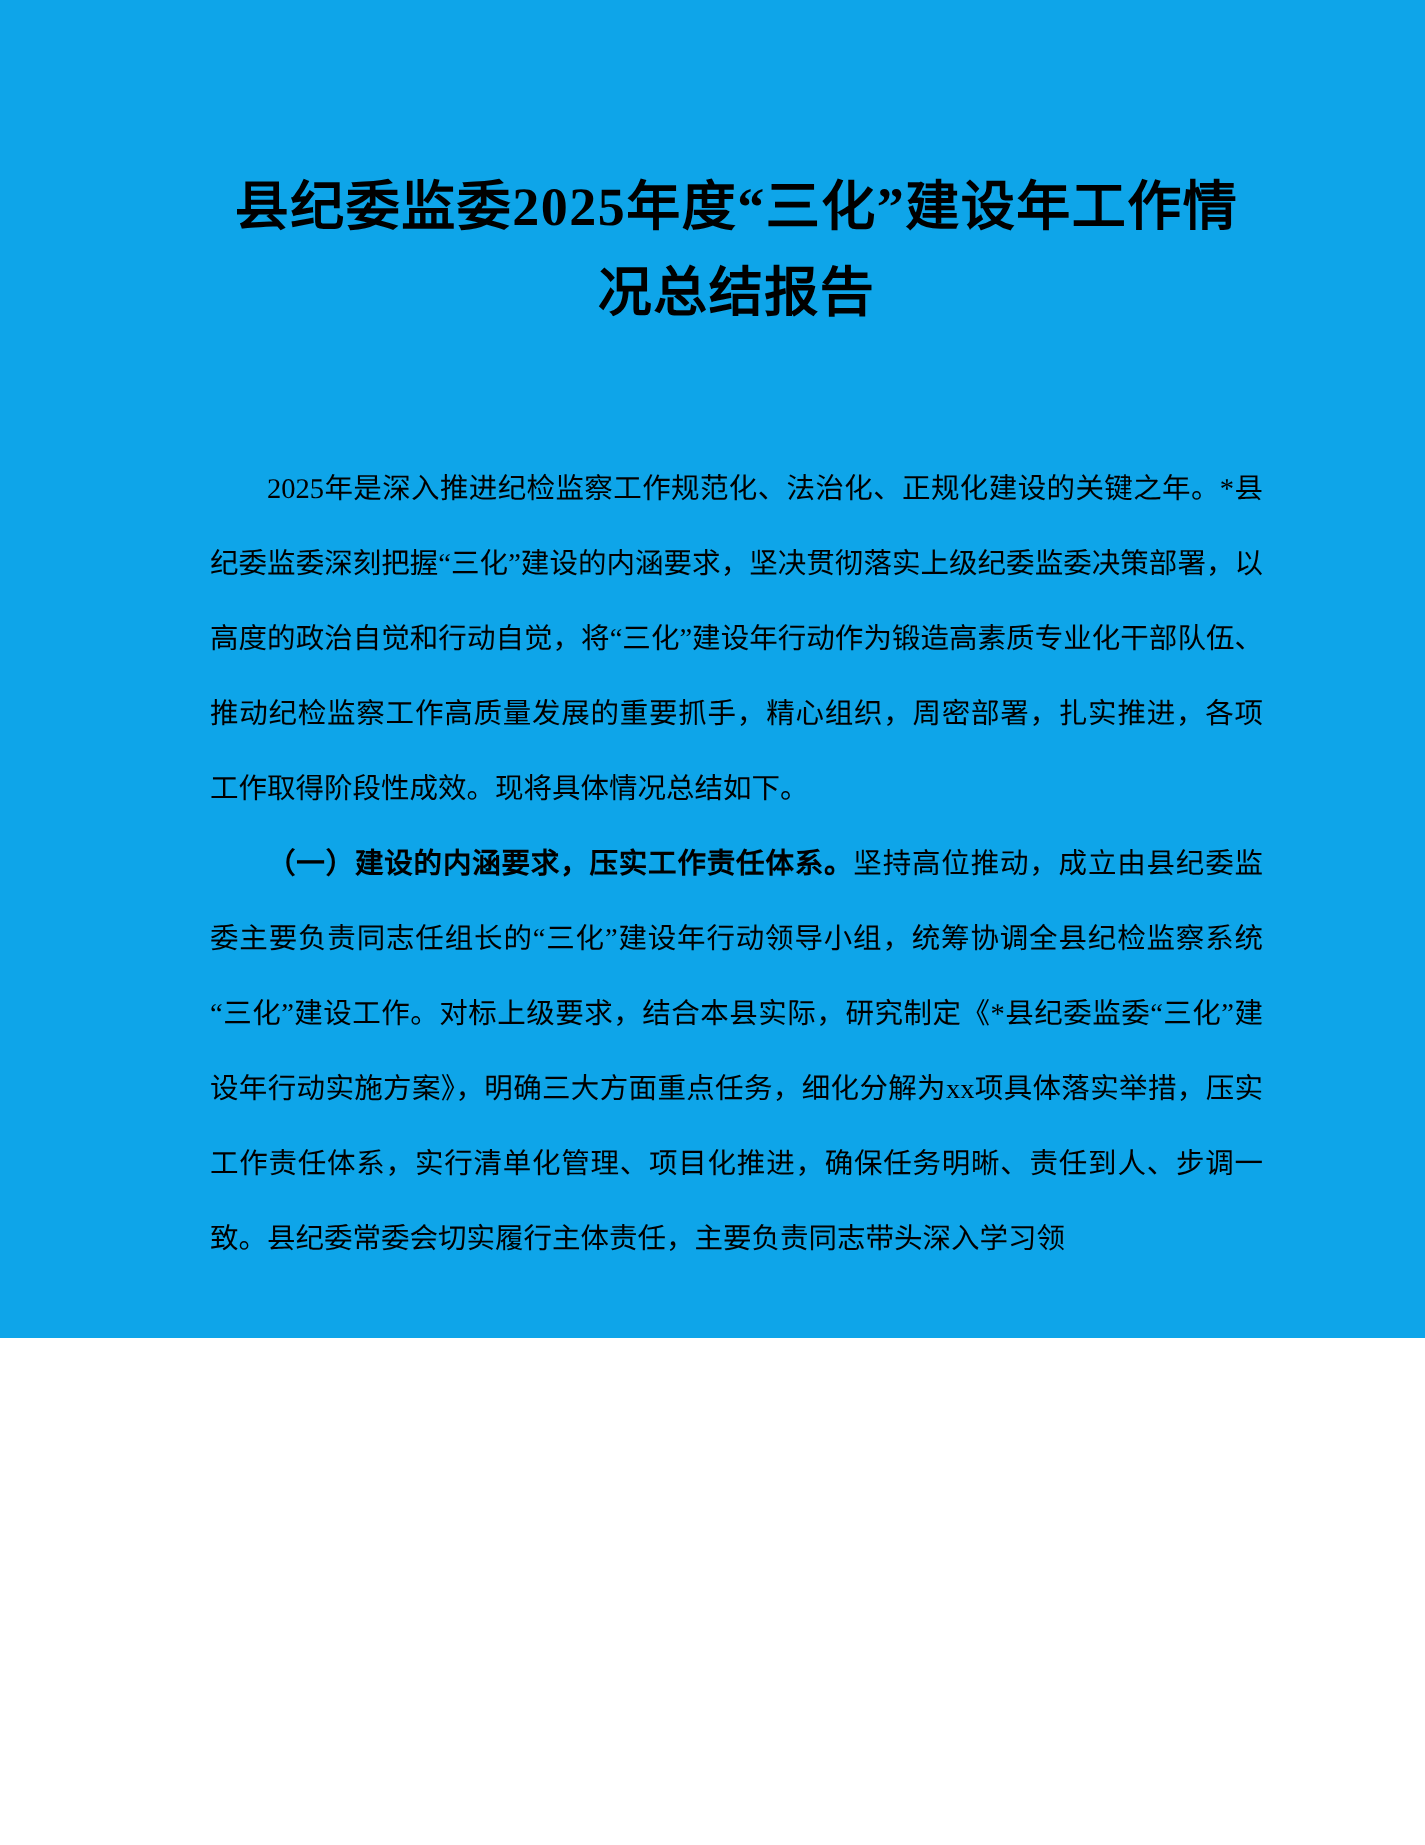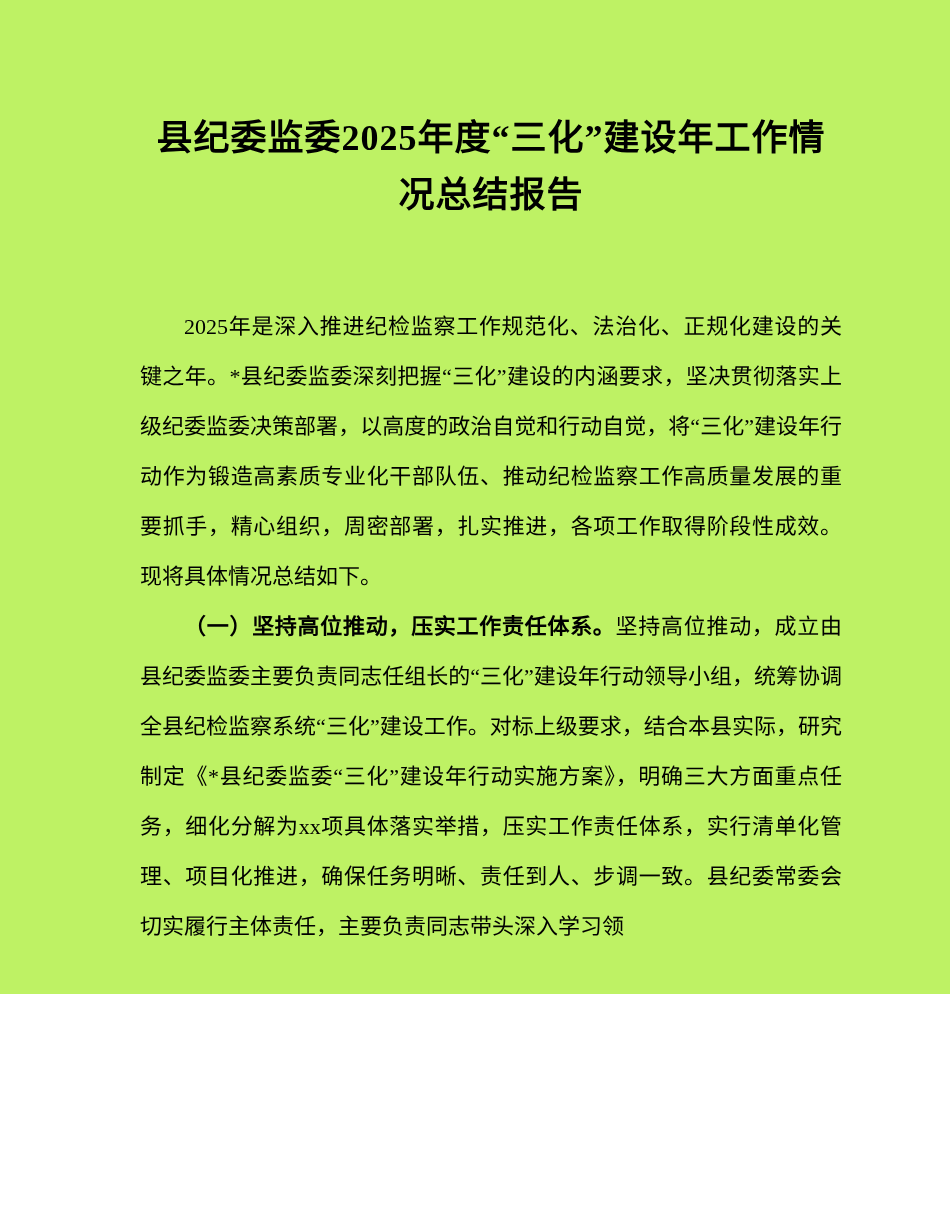--- a/index.html
+++ b/index.html
@@ -10,37 +10,37 @@
   body {
     width: 950px;
     height: 1230px;
     color: #000000;
     font-family: "Liberation Serif", serif;
     overflow: hidden;
   }
   .page {
     box-sizing: border-box;
     width: 950px;
-    height: 994px;
+    height: 892px;
     padding: 110px 108px 0 140px;
-    background: #bef264;
+    background: #0ea5e9;
     overflow: hidden;
   }
   .doc-title {
     margin: 0;
     font-family: "Liberation Serif", serif;
     font-size: 36px;
     font-weight: bold;
     line-height: 57px;
     text-align: center;
     letter-spacing: 1px;
   }
   .para {
     margin: 0;
-    font-size: 22px;
+    font-size: 19px;
     line-height: 50px;
     text-align: justify;
     text-indent: 2em;
     word-break: break-all;
   }
   .intro-para {
     margin-top: 78px;
   }
   .section-heading {
     margin: 14px 0 12px 0;
@@ -58,15 +58,15 @@
 </head>
 <body>
 
 <div class="page">
 
   <h1 class="doc-title">县纪委监委2025年度“三化”建设年工作情况总结报告</h1>
 
   <p class="para intro-para">2025年是深入推进纪检监察工作规范化、法治化、正规化建设的关键之年。*县纪委监委深刻把握“三化”建设的内涵要求，坚决贯彻落实上级纪委监委决策部署，以高度的政治自觉和行动自觉，将“三化”建设年行动作为锻造高素质专业化干部队伍、推动纪检监察工作高质量发展的重要抓手，精心组织，周密部署，扎实推进，各项工作取得阶段性成效。现将具体情况总结如下。</p>
 
 
-  <p class="para"><span class="sub-lead">（一）坚持高位推动，压实工作责任体系。</span><span>坚持高位推动，成立由县纪委监委主要负责同志任组长的“三化”建设年行动领导小组，统筹协调全县纪检监察系统“三化”建设工作。对标上级要求，结合本县实际，研究制定《*县纪委监委“三化”建设年行动实施方案》，明确三大方面重点任务，细化分解为xx项具体落实举措，压实工作责任体系，实行清单化管理、项目化推进，确保任务明晰、责任到人、步调一致。县纪委常委会切实履行主体责任，主要负责同志带头深入学习领</span></p>
+  <p class="para"><span class="sub-lead">（一）建设的内涵要求，压实工作责任体系。</span><span>坚持高位推动，成立由县纪委监委主要负责同志任组长的“三化”建设年行动领导小组，统筹协调全县纪检监察系统“三化”建设工作。对标上级要求，结合本县实际，研究制定《*县纪委监委“三化”建设年行动实施方案》，明确三大方面重点任务，细化分解为xx项具体落实举措，压实工作责任体系，实行清单化管理、项目化推进，确保任务明晰、责任到人、步调一致。县纪委常委会切实履行主体责任，主要负责同志带头深入学习领</span></p>
 
 </div>
 
 </body></html>

